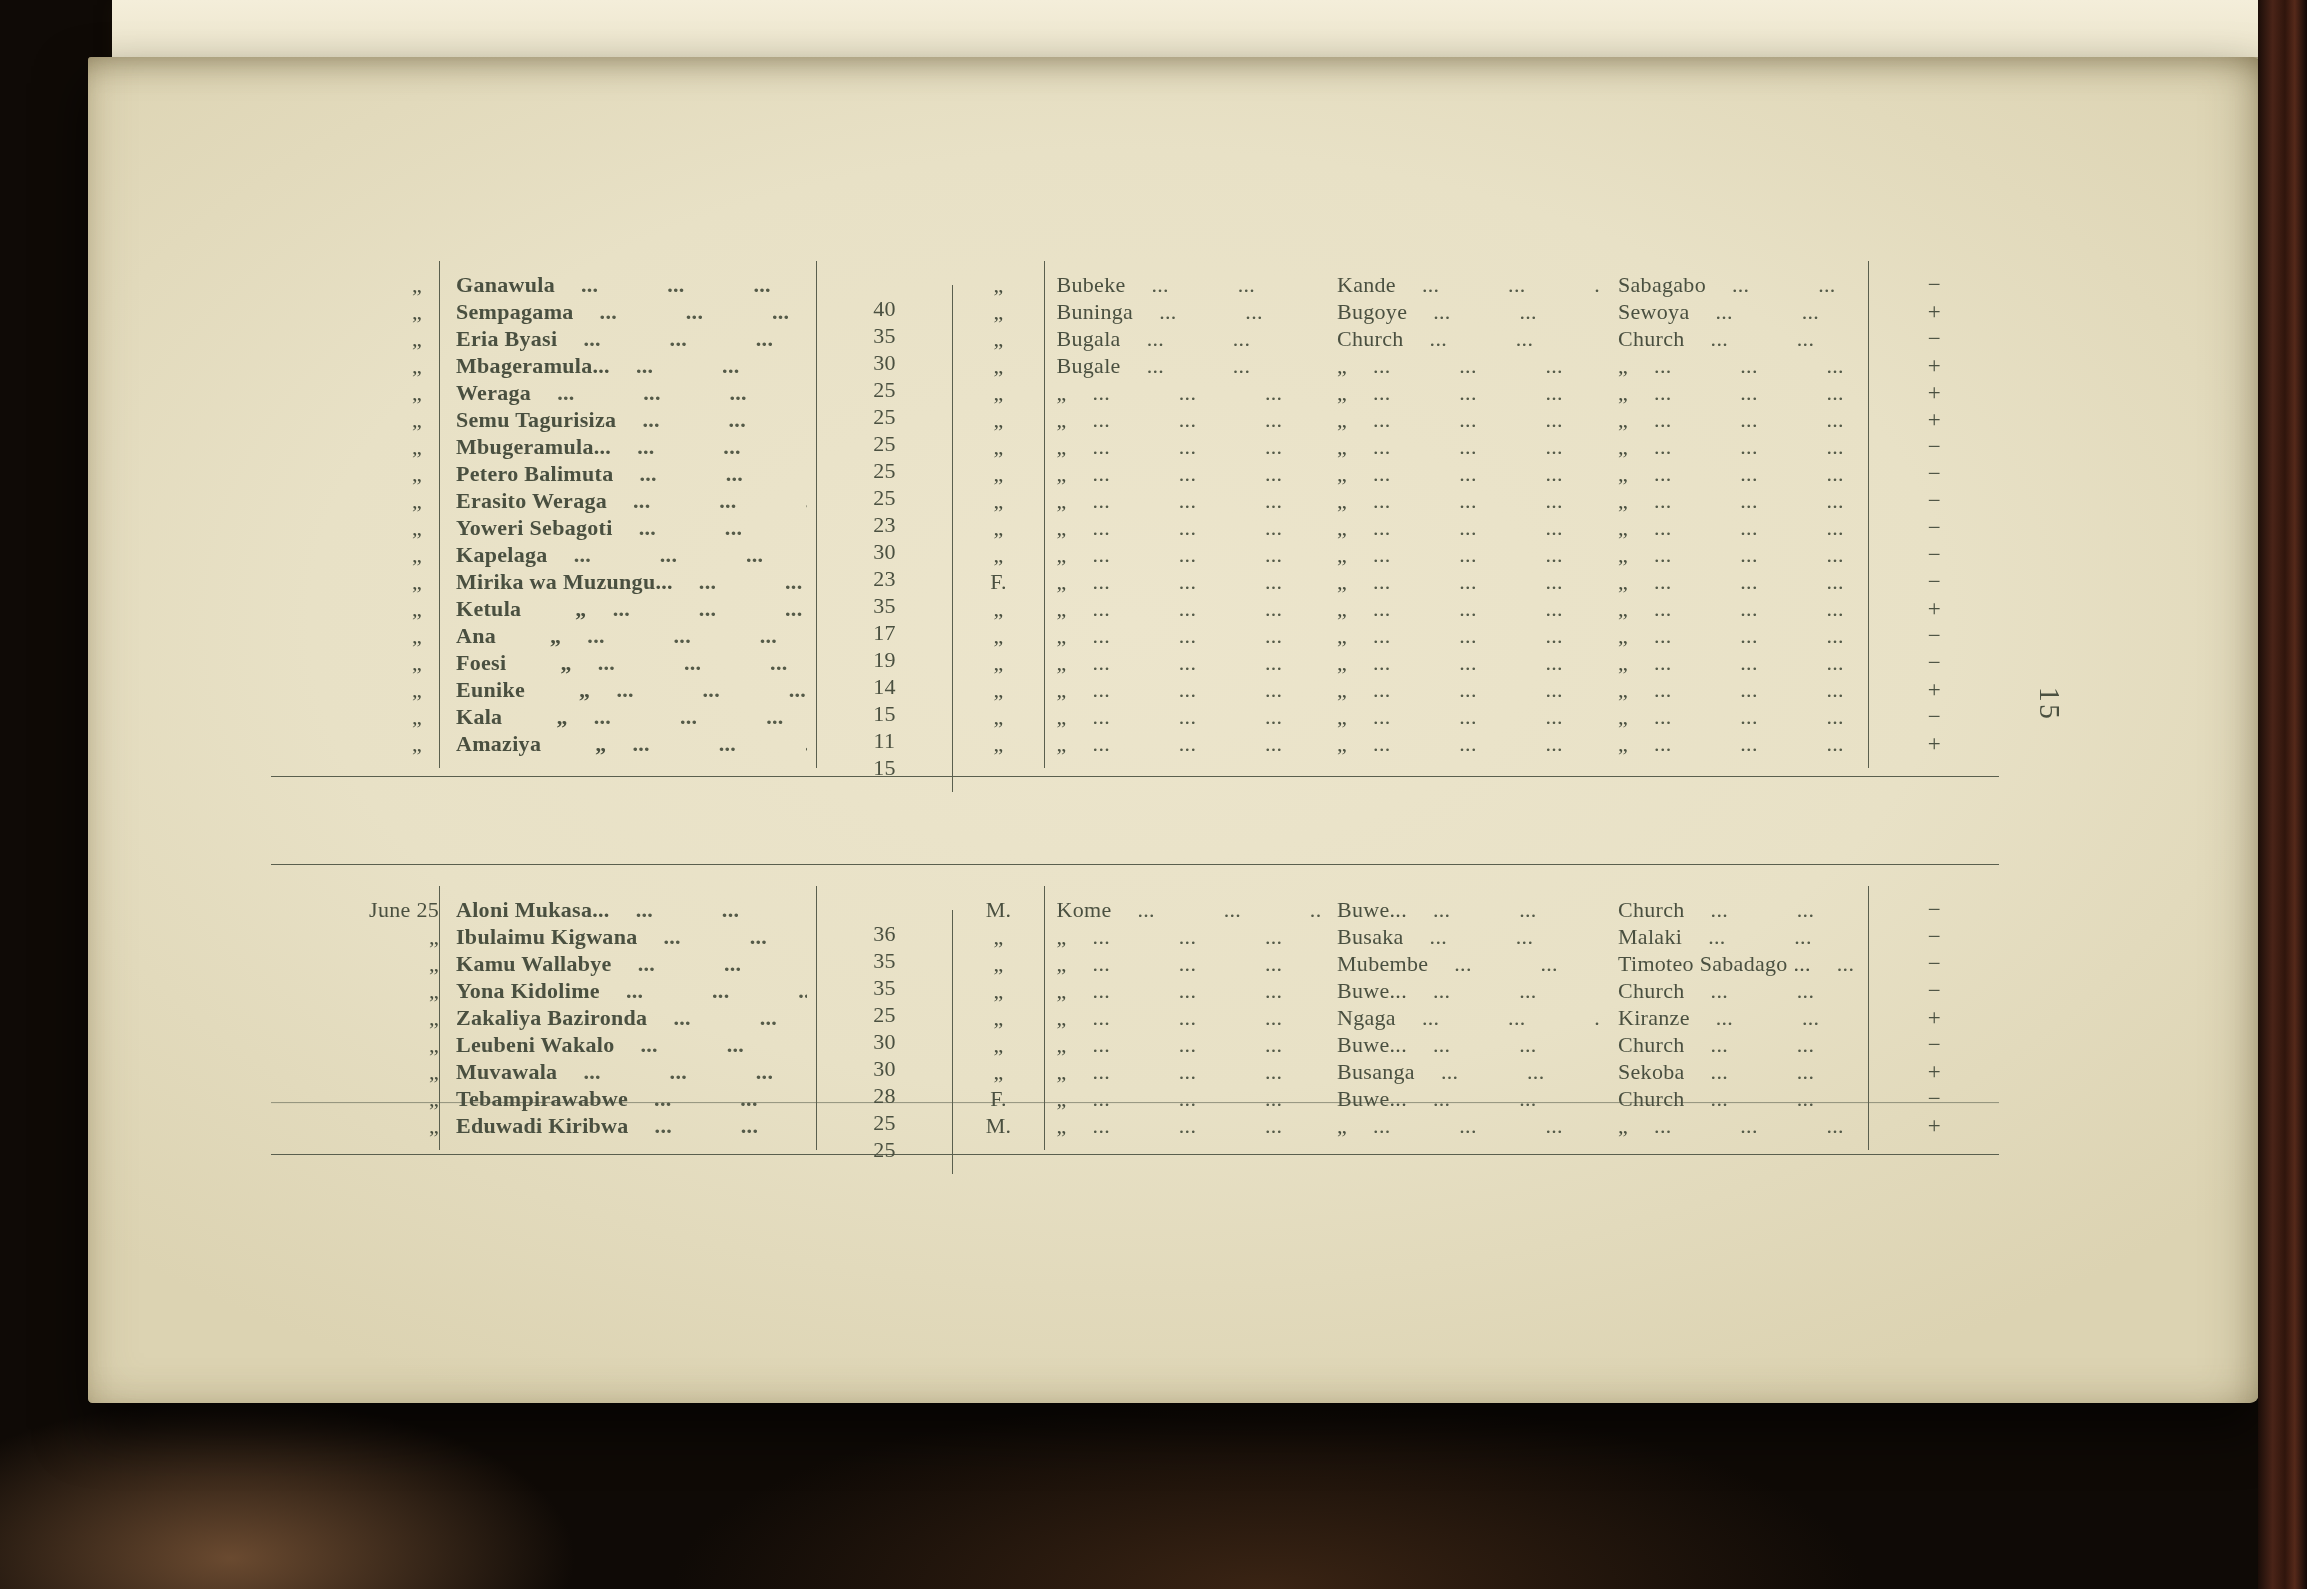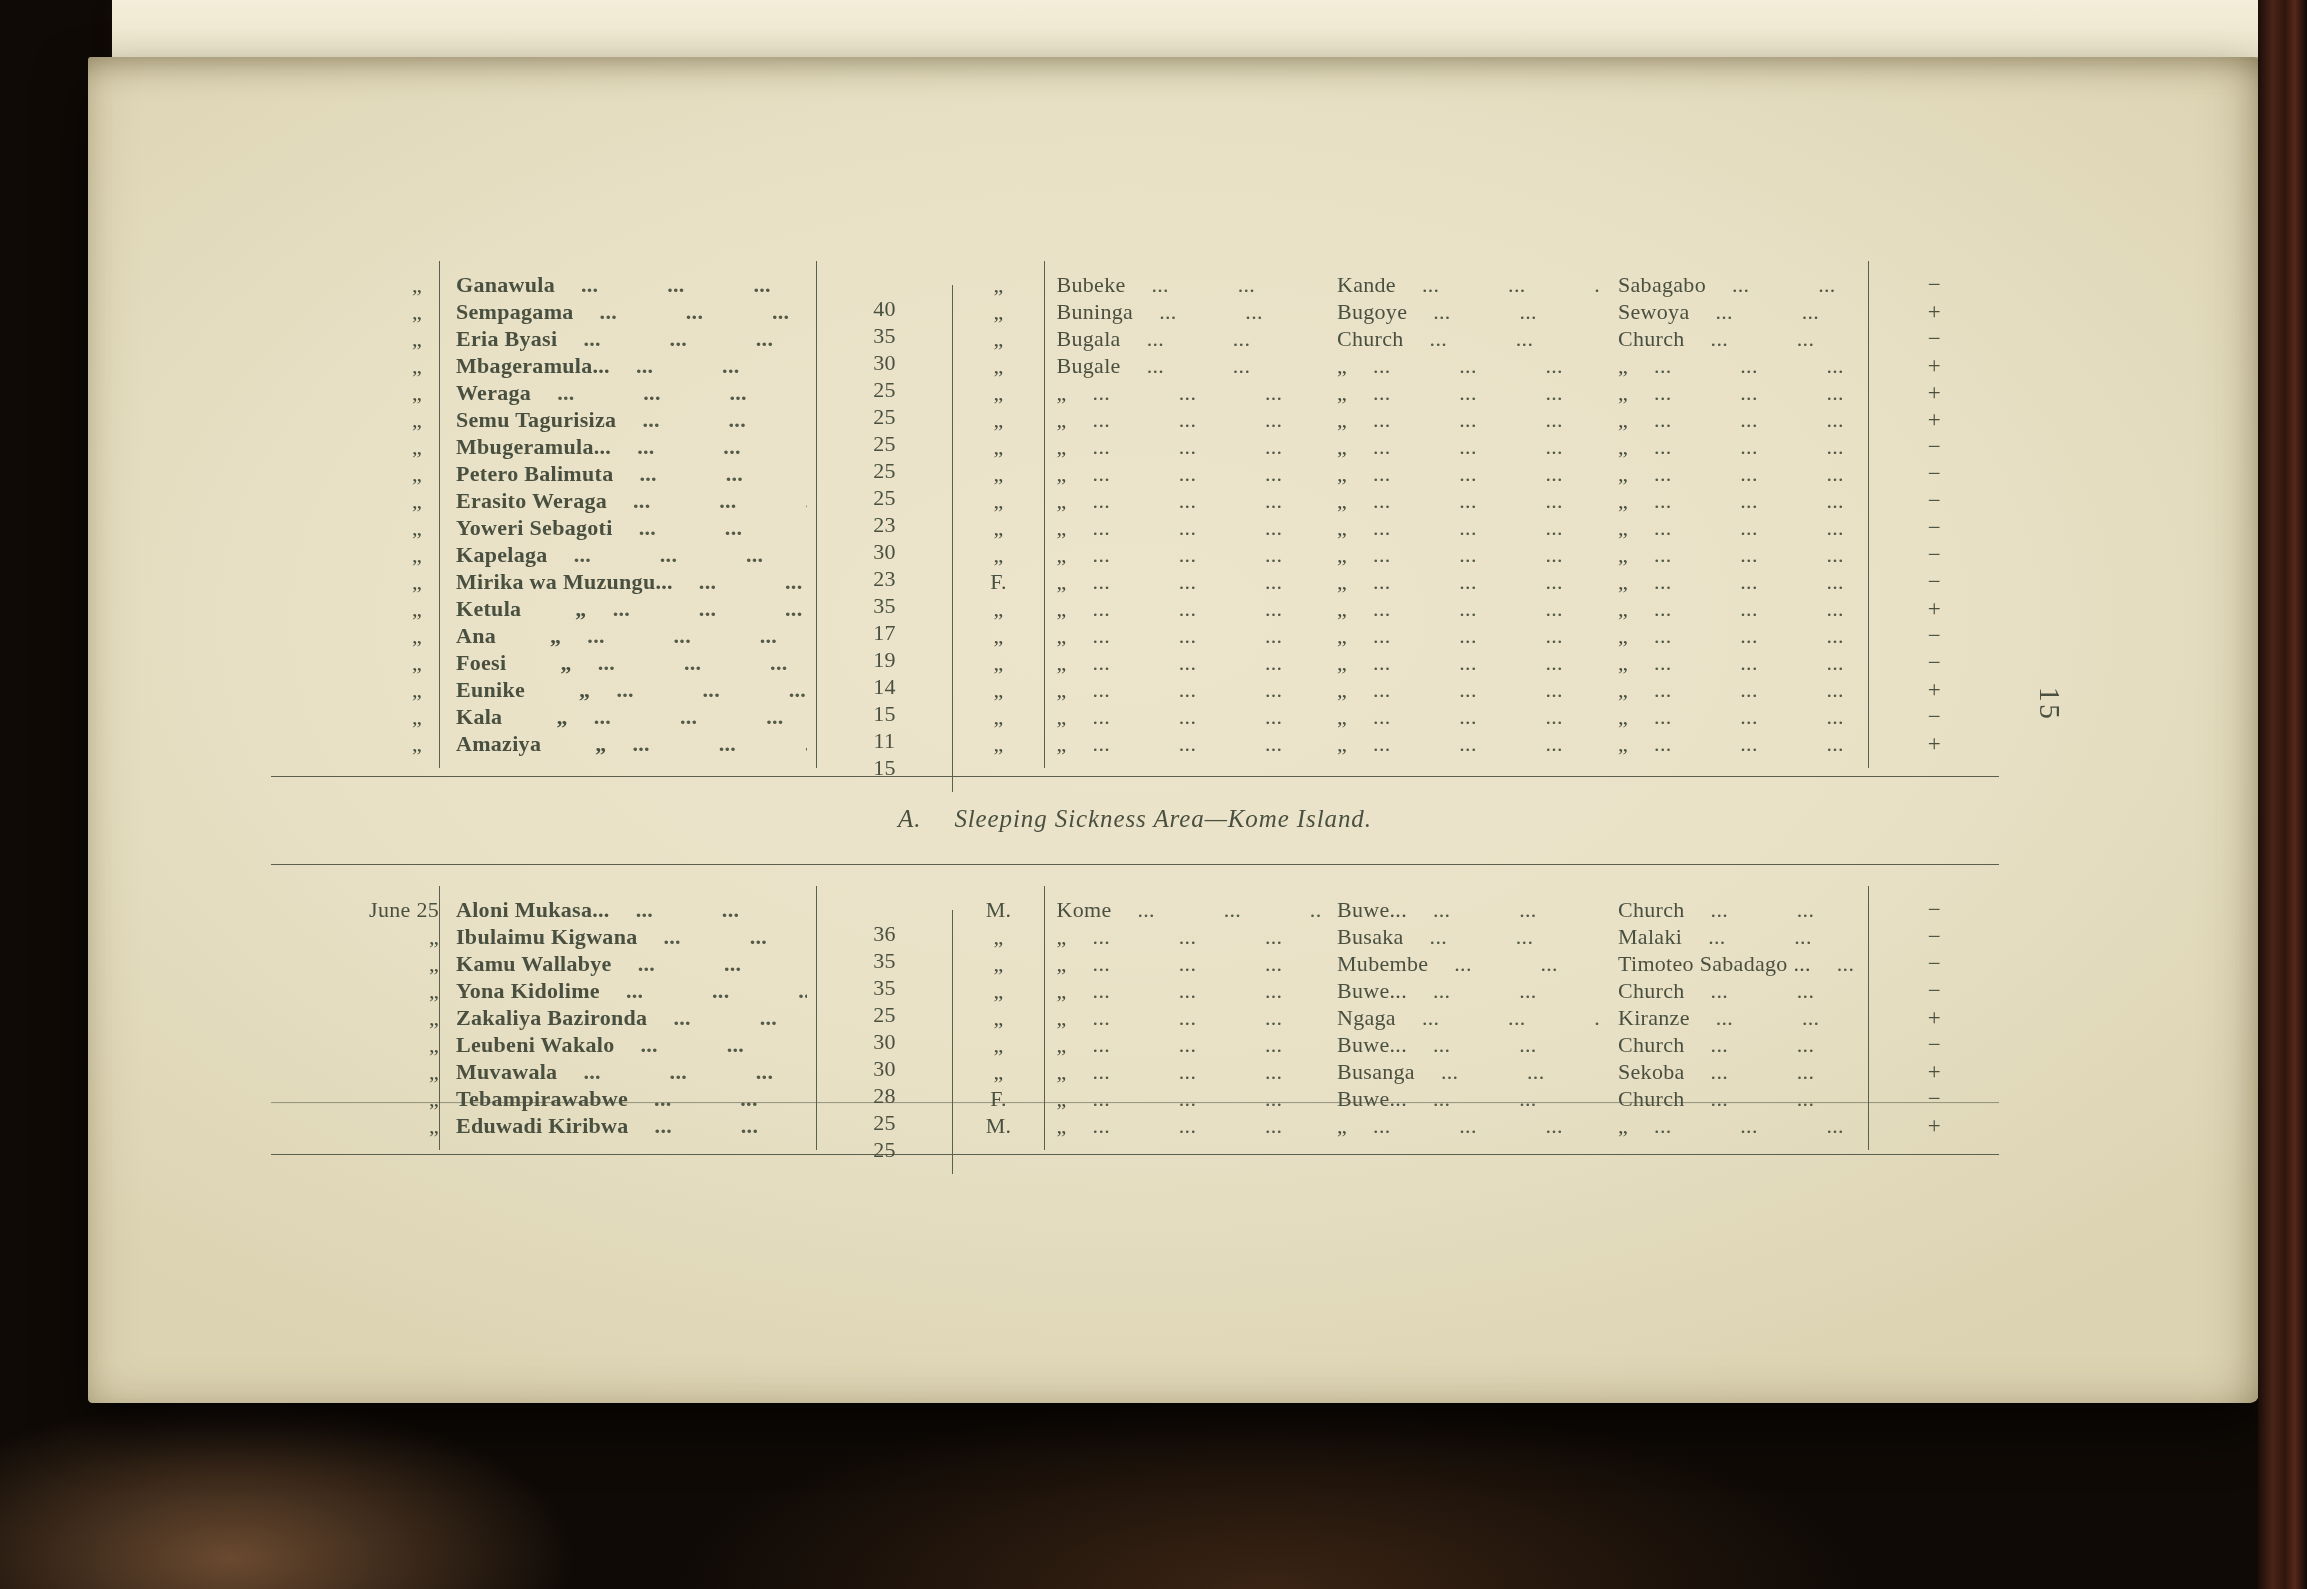--- a/index.html
+++ b/index.html
@@ -627,23 +627,20 @@
           <div class="cell c-c3">
             <span class="val">„</span>
             <span class="leader">... ... ... ...</span>
           </div>
           <div class="cell c-result">
             <span class="val">+</span>
           </div>
         </div>
       </div>
 
-    <div class="section-title">
-      <span class="label">A.</span><span>Sleeping Sickness Area—Kome Island.</span>
-    </div>
 
     <div class="table bottom-table" id="bottom-table">
         <div class="trow">
           <div class="cell c-date">
             <span class="val">June 25</span>
           </div>
           <div class="cell c-name">
             <span class="val">Aloni Mukasa...</span>
             <span class="leader">... ... ... ... ...</span>
           </div>

